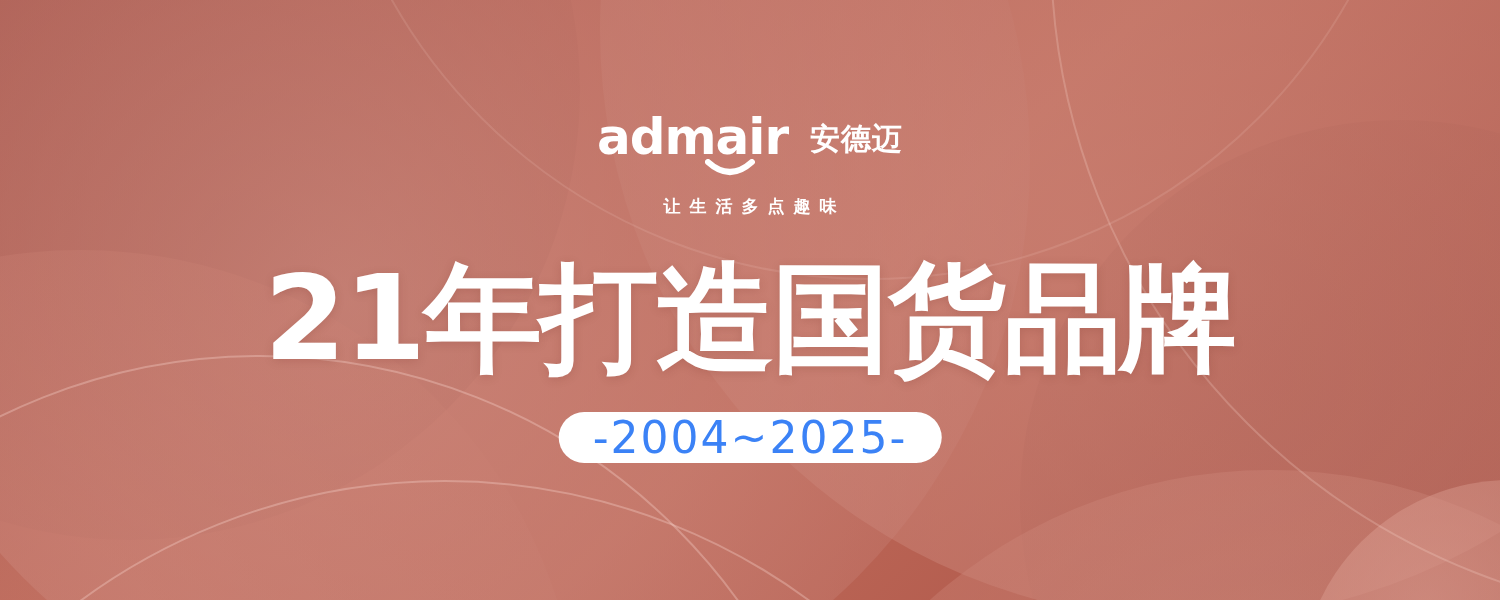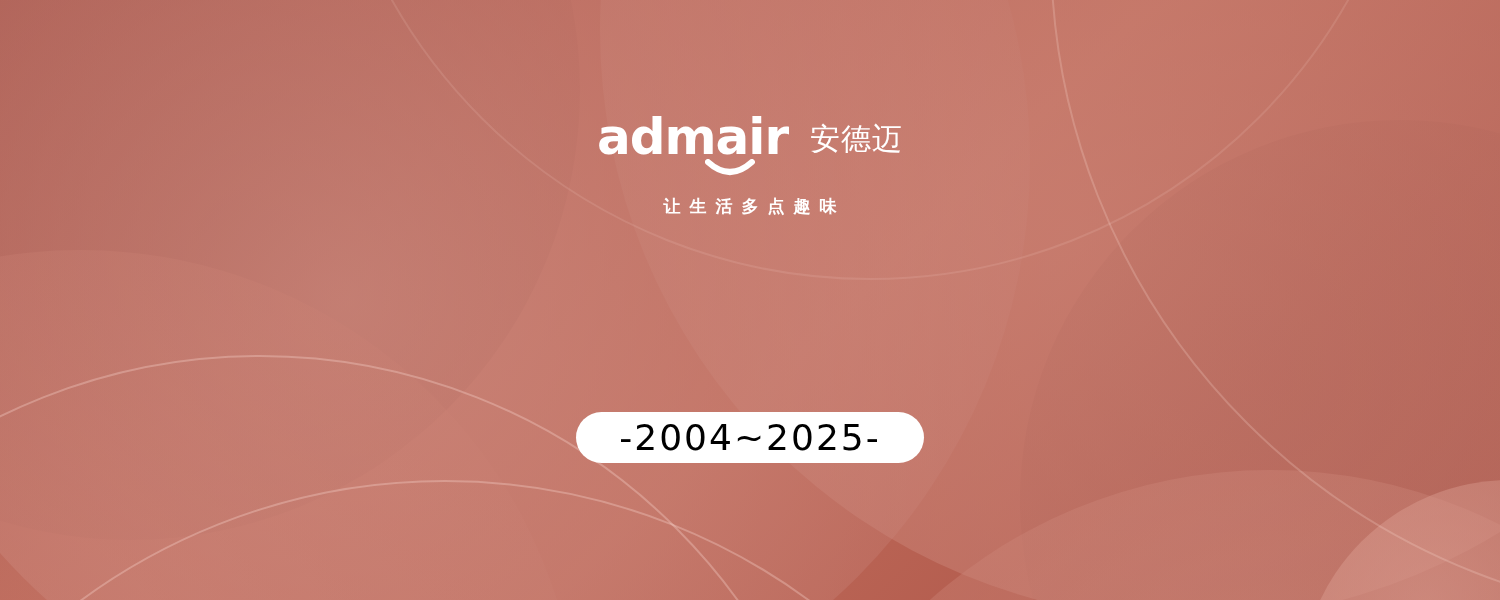--- a/index.html
+++ b/index.html
@@ -139,21 +139,21 @@
     position:absolute;
     left:108px;
     bottom:-17px;
     width:50px;
     height:20px;
   }
   .smile svg { display:block; }
 
   .cn-brand {
     font-family:"DejaVu Sans", sans-serif;
-    font-weight:400;
+    font-weight:700;
     font-size:30px;
     line-height:38px;
     color:#ffffff;
     letter-spacing:1px;
     padding-bottom:4px;
   }
 
   
   .tagline {
     position:absolute;
@@ -197,24 +197,24 @@
     padding:0 34px;
     border-radius:26px;
     background:#ffffff;
     display:flex;
     align-items:center;
     justify-content:center;
   }
   .year-pill span {
     font-family:"DejaVu Sans", sans-serif;
     font-weight:400;
-    font-size:36px;
+    font-size:44px;
     line-height:34px;
     letter-spacing:2px;
-    color:#000000;
+    color:#3b82f6;
     white-space:nowrap;
   }
 </style>
 </head>
 <body>
 
 <div class="banner">
 
   <div class="bg-layer bg-base"></div>
   <div class="bg-layer shade-1"></div>
@@ -238,19 +238,20 @@
           <svg width="50" height="20" viewBox="0 0 50 20" aria-hidden="true">
             <path d="M3 3 Q25 23 47 3" fill="none" stroke="#ffffff" stroke-width="6" stroke-linecap="round"></path>
           </svg>
         </div>
       </div>
       <div class="cn-brand">安德迈</div>
     </div>
 
     <div class="tagline">让生活多点趣味</div>
 
+    <h1 class="headline">21年打造国货品牌</h1>
 
     <div class="year-pill">
       <span>-2004~2025-</span>
     </div>
 
   </div>
 </div>
 
 </body></html>

